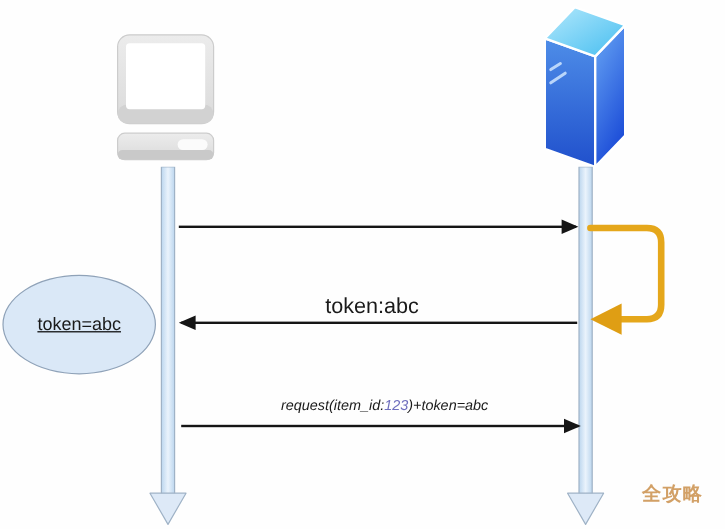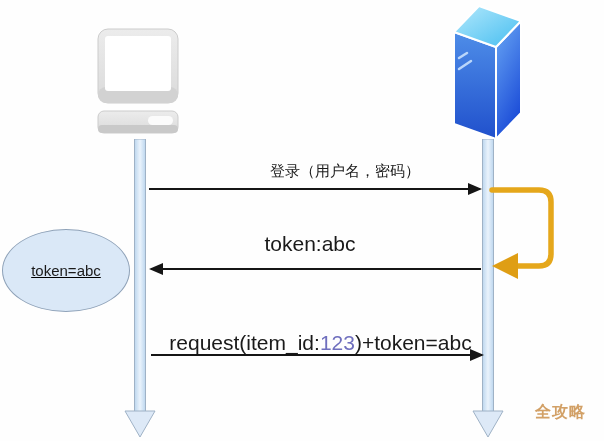--- a/index.html
+++ b/index.html
@@ -41,22 +41,22 @@
     border-top: 6px solid transparent;
     border-bottom: 6px solid transparent;
   }
   .msg-label {
     position: absolute;
     color: #1a1a1a;
     text-align: center;
     white-space: nowrap;
   }
   .msg1-label { left: 180px; top: 162px; width: 330px; font-size: 15px; }
-  .msg2-label { left: 160px; top: 232px; width: 300px; font-size: 21px; }
-  .msg3-label { left: 163px; top: 331px; width: 315px; font-size: 21px; }
+  .msg2-label { left: 160px; top: 245px; width: 300px; font-size: 18px; }
+  .msg3-label { left: 163px; top: 331px; width: 315px; font-size: 12px; font-style: italic; }
   .item-id-highlight { color: #6F6FBE; }
 
   
   .action-label {
     position: absolute;
     left: 504px; top: 219px;
     font-size: 15px;
     color: #1a1a1a;
     white-space: nowrap;
   }
@@ -157,21 +157,20 @@
       <linearGradient id="llGrad2" x1="0" y1="0" x2="1" y2="0">
         <stop offset="0" stop-color="#bcd6ee"></stop>
         <stop offset="0.5" stop-color="#eaf3fc"></stop>
         <stop offset="1" stop-color="#bcd6ee"></stop>
       </linearGradient>
     </defs>
     <rect x="12.5" y="0" width="11" height="273" fill="url(#llGrad2)" stroke="#9fb2c6" stroke-width="1"></rect>
     <polygon points="3,272 33,272 18,298" fill="#dde9f7" stroke="#9fb2c6" stroke-width="1" stroke-linejoin="round"></polygon>
   </svg>
 
-  <div class="msg-label msg1-label">登录（用户名，密码）</div>
   <div class="msg-line" style="left:149px; top:188px; width:331px;">
     <div class="arrhead-right"></div>
   </div>
 
   <svg class="abs" style="left:489px; top:183px;" width="78" height="98" viewBox="0 0 78 98">
     <path d="M3,7 H50 Q62,7 62,19 V71 Q62,83 50,83 H27" fill="none" stroke="#E5A71B" stroke-width="5.5" stroke-linecap="round" stroke-linejoin="round"></path>
     <polygon points="29,70 29,96 3,83" fill="#DF9E14"></polygon>
   </svg>
 
   <div class="msg-label msg2-label">token:abc</div>

